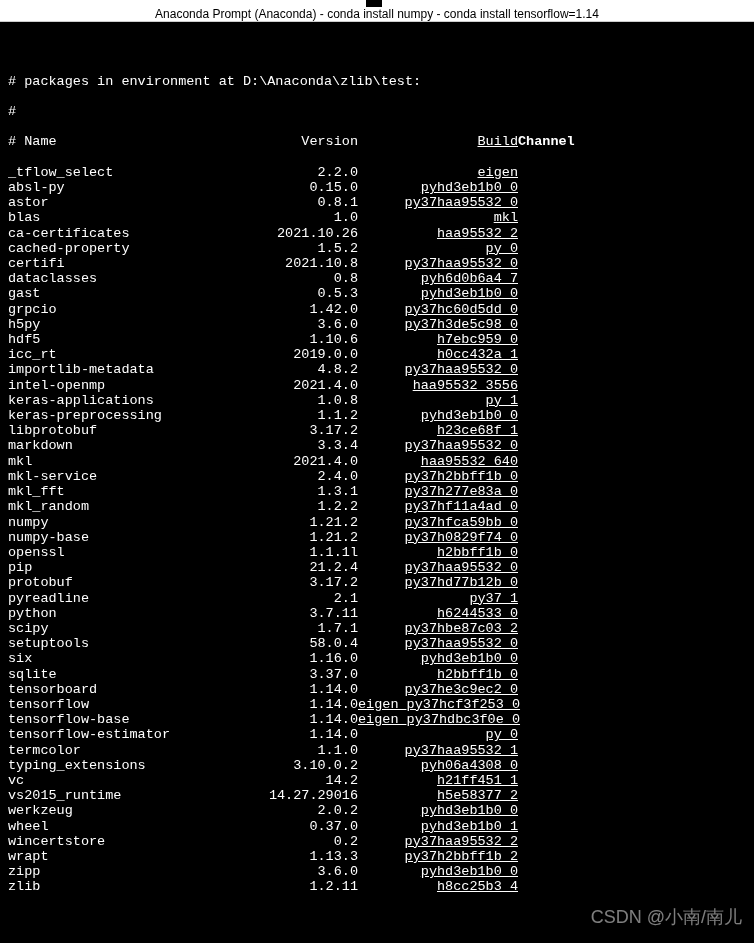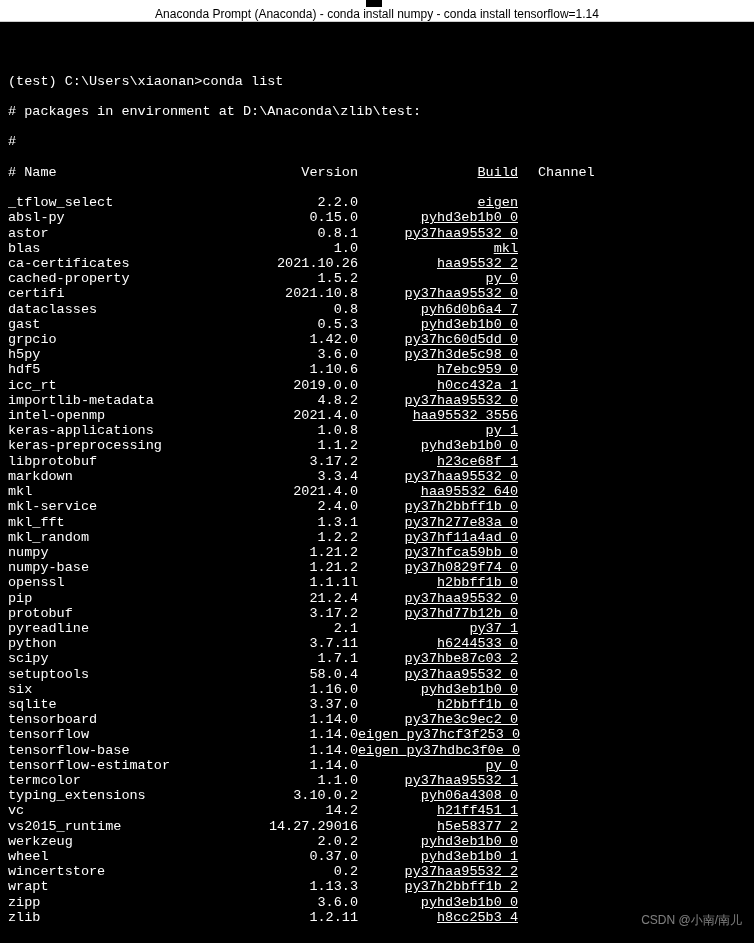--- a/index.html
+++ b/index.html
@@ -53,43 +53,42 @@
       flex-shrink: 0;
       text-align: right;
     }
     .col-build {
       width: 160px;
       text-align: right;
       flex-shrink: 0;
       text-decoration: underline;
     }
     .col-channel {
-      padding-left: 20px;
+      font-weight: bold;
     }
     .watermark {
       position: absolute;
       bottom: 14px;
       right: 12px;
       font-family: "Segoe UI", sans-serif;
-      font-size: 12px;
+      font-size: 18px;
       color: rgba(230,230,230,0.55);
       pointer-events: none;
     }
   </style>
 </head>
 <body>
 
 <div class="titlebar">
   <span class="titlebar-icon"></span>
   <span>Anaconda Prompt (Anaconda) - conda  install numpy - conda  install tensorflow=1.14</span>
 </div>
 
 <div class="terminal">
 <div> </div>
-<div>(test) C:\Users\xiaonan&gt;conda list</div>
 <div># packages in environment at D:\Anaconda\zlib\test:</div>
 <div>#</div>
 <div class="row">
   <span class="col-name"># Name</span>
   <span class="col-version">Version</span>
   <span class="col-build">Build</span>
   <span class="col-channel">Channel</span>
 </div>
 <div id="package-list"><div class="row"><span class="col-name">_tflow_select</span><span class="col-version">2.2.0</span><span class="col-build">eigen</span><span class="col-channel"></span></div><div class="row"><span class="col-name">absl-py</span><span class="col-version">0.15.0</span><span class="col-build">pyhd3eb1b0_0</span><span class="col-channel"></span></div><div class="row"><span class="col-name">astor</span><span class="col-version">0.8.1</span><span class="col-build">py37haa95532_0</span><span class="col-channel"></span></div><div class="row"><span class="col-name">blas</span><span class="col-version">1.0</span><span class="col-build">mkl</span><span class="col-channel"></span></div><div class="row"><span class="col-name">ca-certificates</span><span class="col-version">2021.10.26</span><span class="col-build">haa95532_2</span><span class="col-channel"></span></div><div class="row"><span class="col-name">cached-property</span><span class="col-version">1.5.2</span><span class="col-build">py_0</span><span class="col-channel"></span></div><div class="row"><span class="col-name">certifi</span><span class="col-version">2021.10.8</span><span class="col-build">py37haa95532_0</span><span class="col-channel"></span></div><div class="row"><span class="col-name">dataclasses</span><span class="col-version">0.8</span><span class="col-build">pyh6d0b6a4_7</span><span class="col-channel"></span></div><div class="row"><span class="col-name">gast</span><span class="col-version">0.5.3</span><span class="col-build">pyhd3eb1b0_0</span><span class="col-channel"></span></div><div class="row"><span class="col-name">grpcio</span><span class="col-version">1.42.0</span><span class="col-build">py37hc60d5dd_0</span><span class="col-channel"></span></div><div class="row"><span class="col-name">h5py</span><span class="col-version">3.6.0</span><span class="col-build">py37h3de5c98_0</span><span class="col-channel"></span></div><div class="row"><span class="col-name">hdf5</span><span class="col-version">1.10.6</span><span class="col-build">h7ebc959_0</span><span class="col-channel"></span></div><div class="row"><span class="col-name">icc_rt</span><span class="col-version">2019.0.0</span><span class="col-build">h0cc432a_1</span><span class="col-channel"></span></div><div class="row"><span class="col-name">importlib-metadata</span><span class="col-version">4.8.2</span><span class="col-build">py37haa95532_0</span><span class="col-channel"></span></div><div class="row"><span class="col-name">intel-openmp</span><span class="col-version">2021.4.0</span><span class="col-build">haa95532_3556</span><span class="col-channel"></span></div><div class="row"><span class="col-name">keras-applications</span><span class="col-version">1.0.8</span><span class="col-build">py_1</span><span class="col-channel"></span></div><div class="row"><span class="col-name">keras-preprocessing</span><span class="col-version">1.1.2</span><span class="col-build">pyhd3eb1b0_0</span><span class="col-channel"></span></div><div class="row"><span class="col-name">libprotobuf</span><span class="col-version">3.17.2</span><span class="col-build">h23ce68f_1</span><span class="col-channel"></span></div><div class="row"><span class="col-name">markdown</span><span class="col-version">3.3.4</span><span class="col-build">py37haa95532_0</span><span class="col-channel"></span></div><div class="row"><span class="col-name">mkl</span><span class="col-version">2021.4.0</span><span class="col-build">haa95532_640</span><span class="col-channel"></span></div><div class="row"><span class="col-name">mkl-service</span><span class="col-version">2.4.0</span><span class="col-build">py37h2bbff1b_0</span><span class="col-channel"></span></div><div class="row"><span class="col-name">mkl_fft</span><span class="col-version">1.3.1</span><span class="col-build">py37h277e83a_0</span><span class="col-channel"></span></div><div class="row"><span class="col-name">mkl_random</span><span class="col-version">1.2.2</span><span class="col-build">py37hf11a4ad_0</span><span class="col-channel"></span></div><div class="row"><span class="col-name">numpy</span><span class="col-version">1.21.2</span><span class="col-build">py37hfca59bb_0</span><span class="col-channel"></span></div><div class="row"><span class="col-name">numpy-base</span><span class="col-version">1.21.2</span><span class="col-build">py37h0829f74_0</span><span class="col-channel"></span></div><div class="row"><span class="col-name">openssl</span><span class="col-version">1.1.1l</span><span class="col-build">h2bbff1b_0</span><span class="col-channel"></span></div><div class="row"><span class="col-name">pip</span><span class="col-version">21.2.4</span><span class="col-build">py37haa95532_0</span><span class="col-channel"></span></div><div class="row"><span class="col-name">protobuf</span><span class="col-version">3.17.2</span><span class="col-build">py37hd77b12b_0</span><span class="col-channel"></span></div><div class="row"><span class="col-name">pyreadline</span><span class="col-version">2.1</span><span class="col-build">py37_1</span><span class="col-channel"></span></div><div class="row"><span class="col-name">python</span><span class="col-version">3.7.11</span><span class="col-build">h6244533_0</span><span class="col-channel"></span></div><div class="row"><span class="col-name">scipy</span><span class="col-version">1.7.1</span><span class="col-build">py37hbe87c03_2</span><span class="col-channel"></span></div><div class="row"><span class="col-name">setuptools</span><span class="col-version">58.0.4</span><span class="col-build">py37haa95532_0</span><span class="col-channel"></span></div><div class="row"><span class="col-name">six</span><span class="col-version">1.16.0</span><span class="col-build">pyhd3eb1b0_0</span><span class="col-channel"></span></div><div class="row"><span class="col-name">sqlite</span><span class="col-version">3.37.0</span><span class="col-build">h2bbff1b_0</span><span class="col-channel"></span></div><div class="row"><span class="col-name">tensorboard</span><span class="col-version">1.14.0</span><span class="col-build">py37he3c9ec2_0</span><span class="col-channel"></span></div><div class="row"><span class="col-name">tensorflow</span><span class="col-version">1.14.0</span><span class="col-build">eigen_py37hcf3f253_0</span><span class="col-channel"></span></div><div class="row"><span class="col-name">tensorflow-base</span><span class="col-version">1.14.0</span><span class="col-build">eigen_py37hdbc3f0e_0</span><span class="col-channel"></span></div><div class="row"><span class="col-name">tensorflow-estimator</span><span class="col-version">1.14.0</span><span class="col-build">py_0</span><span class="col-channel"></span></div><div class="row"><span class="col-name">termcolor</span><span class="col-version">1.1.0</span><span class="col-build">py37haa95532_1</span><span class="col-channel"></span></div><div class="row"><span class="col-name">typing_extensions</span><span class="col-version">3.10.0.2</span><span class="col-build">pyh06a4308_0</span><span class="col-channel"></span></div><div class="row"><span class="col-name">vc</span><span class="col-version">14.2</span><span class="col-build">h21ff451_1</span><span class="col-channel"></span></div><div class="row"><span class="col-name">vs2015_runtime</span><span class="col-version">14.27.29016</span><span class="col-build">h5e58377_2</span><span class="col-channel"></span></div><div class="row"><span class="col-name">werkzeug</span><span class="col-version">2.0.2</span><span class="col-build">pyhd3eb1b0_0</span><span class="col-channel"></span></div><div class="row"><span class="col-name">wheel</span><span class="col-version">0.37.0</span><span class="col-build">pyhd3eb1b0_1</span><span class="col-channel"></span></div><div class="row"><span class="col-name">wincertstore</span><span class="col-version">0.2</span><span class="col-build">py37haa95532_2</span><span class="col-channel"></span></div><div class="row"><span class="col-name">wrapt</span><span class="col-version">1.13.3</span><span class="col-build">py37h2bbff1b_2</span><span class="col-channel"></span></div><div class="row"><span class="col-name">zipp</span><span class="col-version">3.6.0</span><span class="col-build">pyhd3eb1b0_0</span><span class="col-channel"></span></div><div class="row"><span class="col-name">zlib</span><span class="col-version">1.2.11</span><span class="col-build">h8cc25b3_4</span><span class="col-channel"></span></div></div>
 

